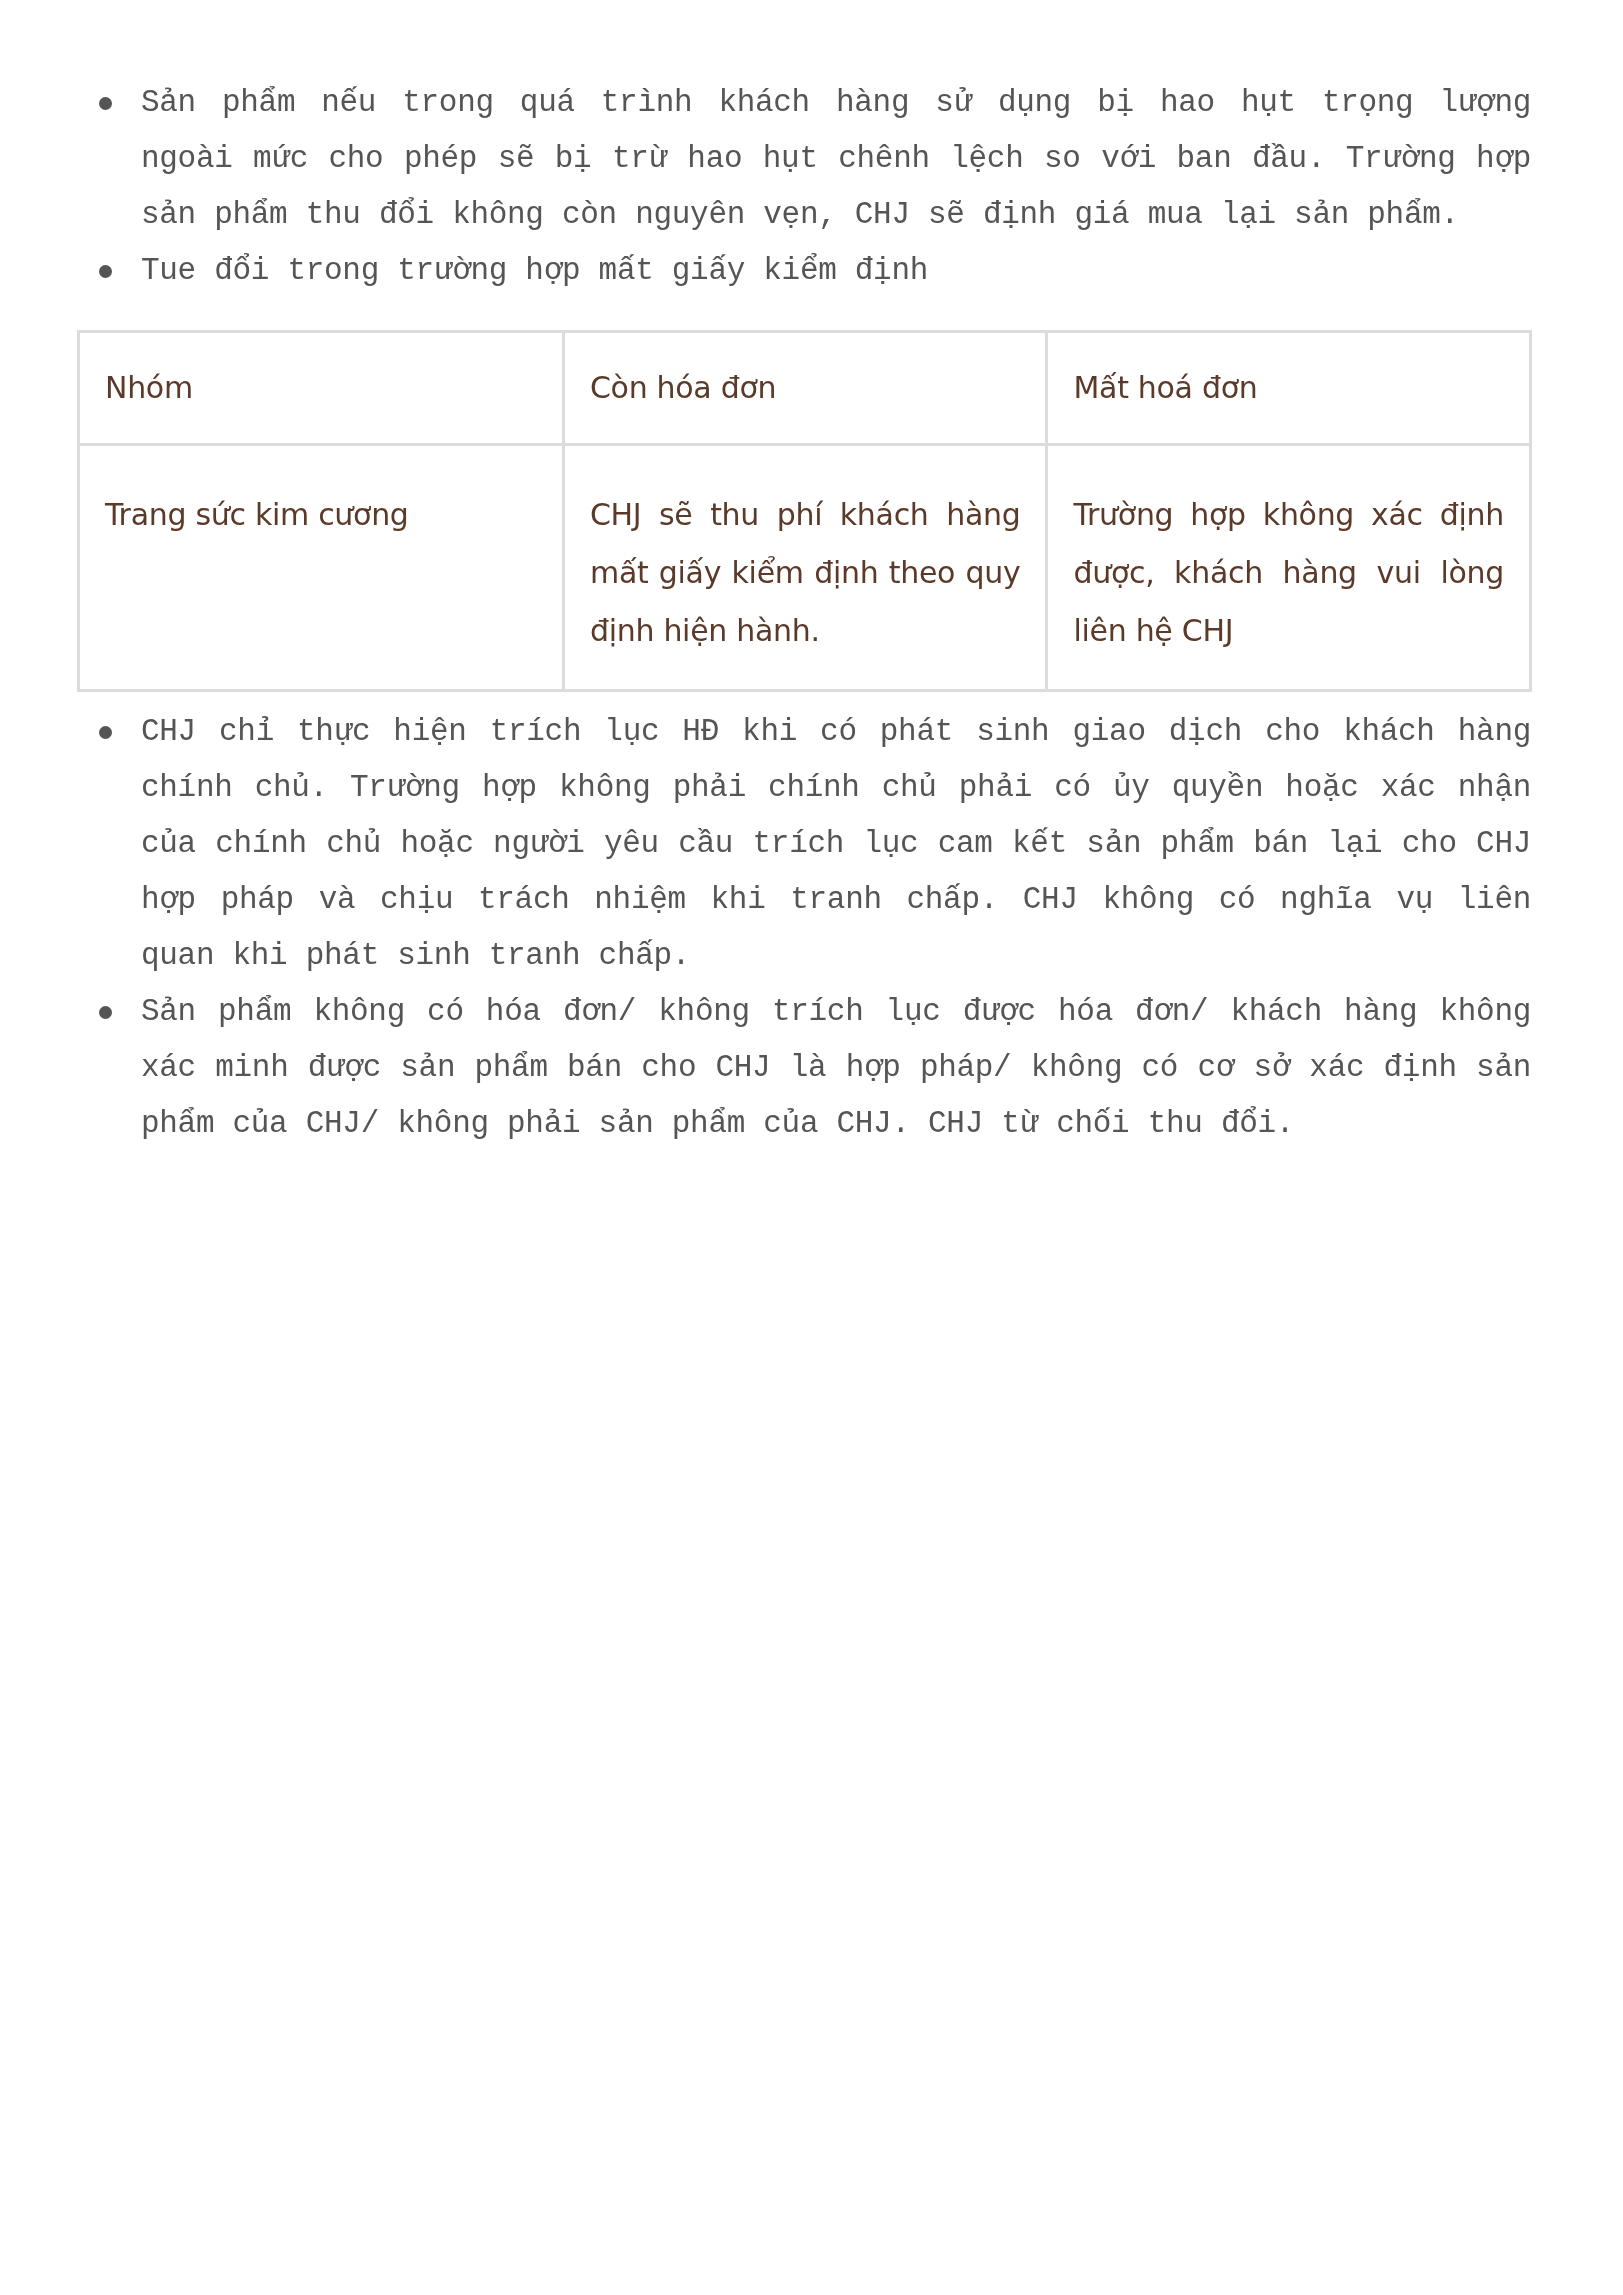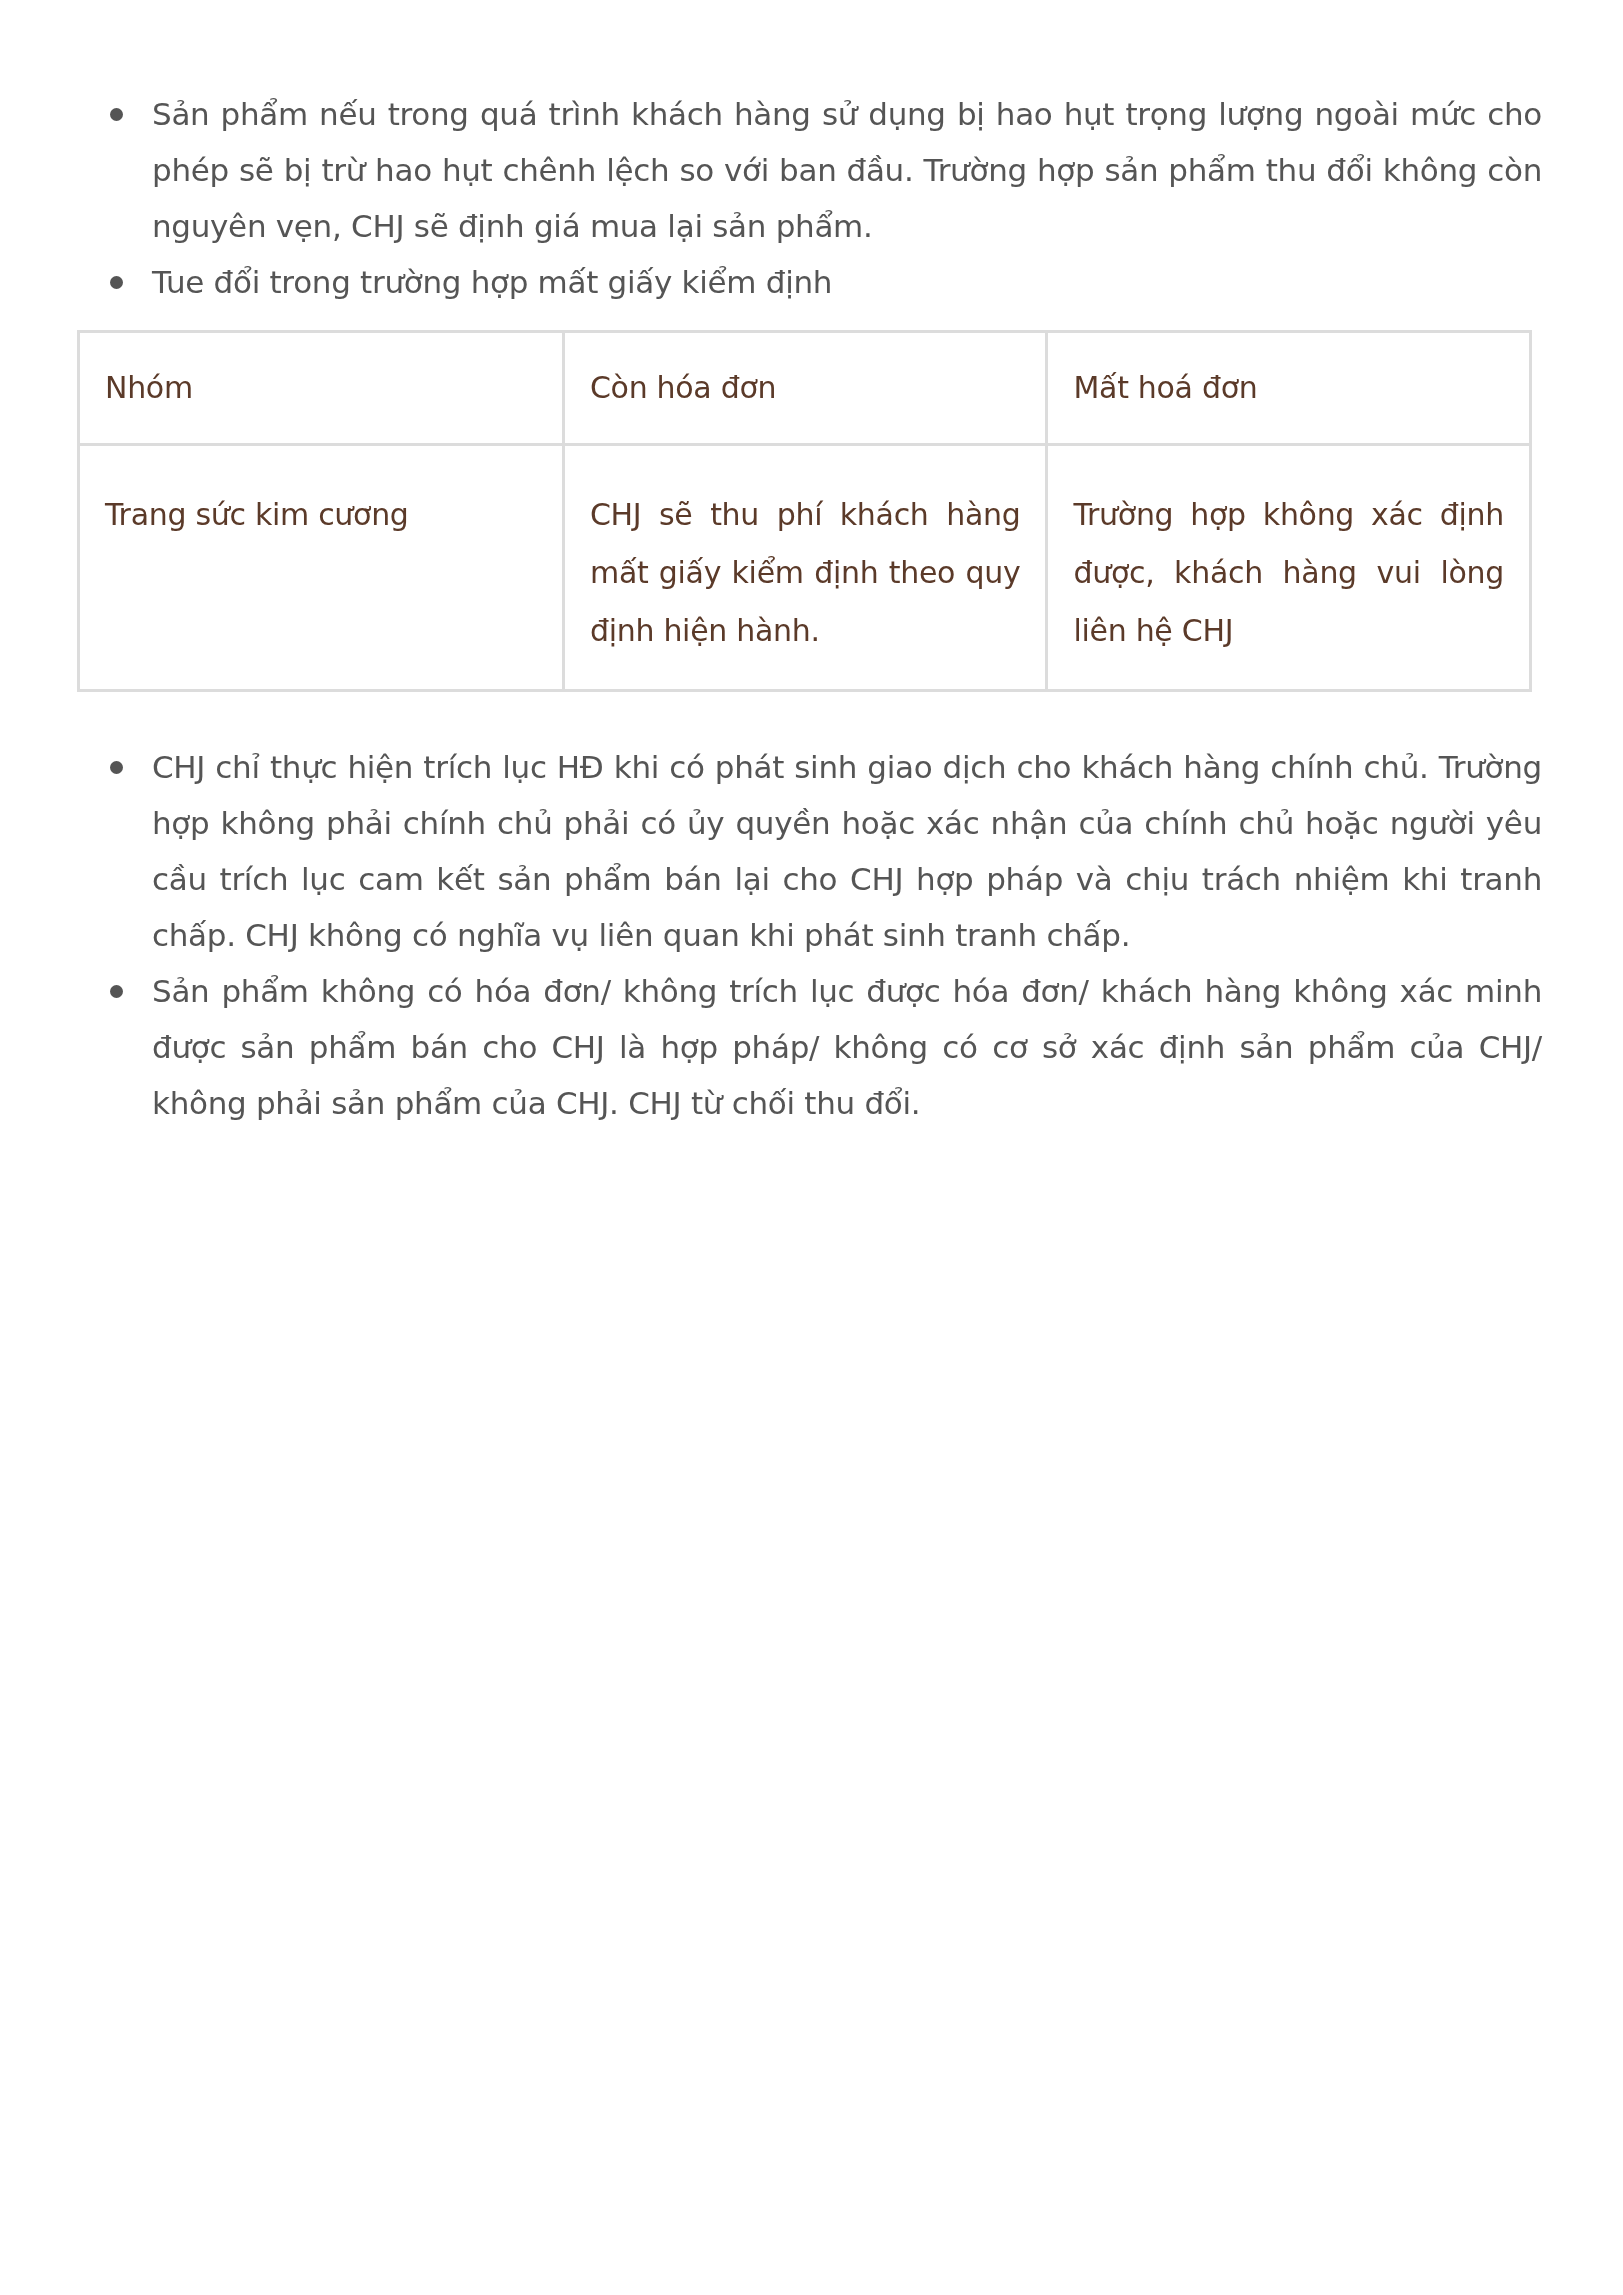--- a/index.html
+++ b/index.html
@@ -1,38 +1,38 @@
 <!DOCTYPE html>
 <html style="font-size:10.5px"><head>
 <meta charset="utf-8">
 <style>
   html, body { margin: 0; padding: 0; background: #ffffff; }
   body {
     width: 1624px; height: 2295px; position: relative; overflow: hidden;
     font-family: "DejaVu Sans", "Liberation Sans", sans-serif;
   }
   .page { position: absolute; left: 0; top: 0; width: 1624px; height: 2295px; }
-  .list { position: absolute; left: 0; margin: 11px; padding: 0; list-style: none; }
+  .list { position: absolute; left: 0; margin: 0; padding: 0; list-style: none; font-family: Liberation Mono, monospace; }
   .list li {
     position: relative;
     padding-left: 141px;
     width: 1390px;
     color: #555555;
     font-size: 31px;
     line-height: 56px;
     text-align: justify;
     letter-spacing: -0.3px;
   }
   .bullet {
     position: absolute; left: 99px; top: 22px;
     width: 13px; height: 13px; border-radius: 50%;
     background: #555555;
   }
   .list-top { top: 75px; }
-  .list-bottom { top: 728px; }
+  .list-bottom { top: 704px; }
   table.tbl {
     position: absolute; left: 77px; top: 330px;
     width: 1455px;
     border-collapse: collapse;
     table-layout: fixed;
   }
   table.tbl td {
     border: 3.9px solid #dcdcdc;
     vertical-align: top;
     color: #5b3a29;

